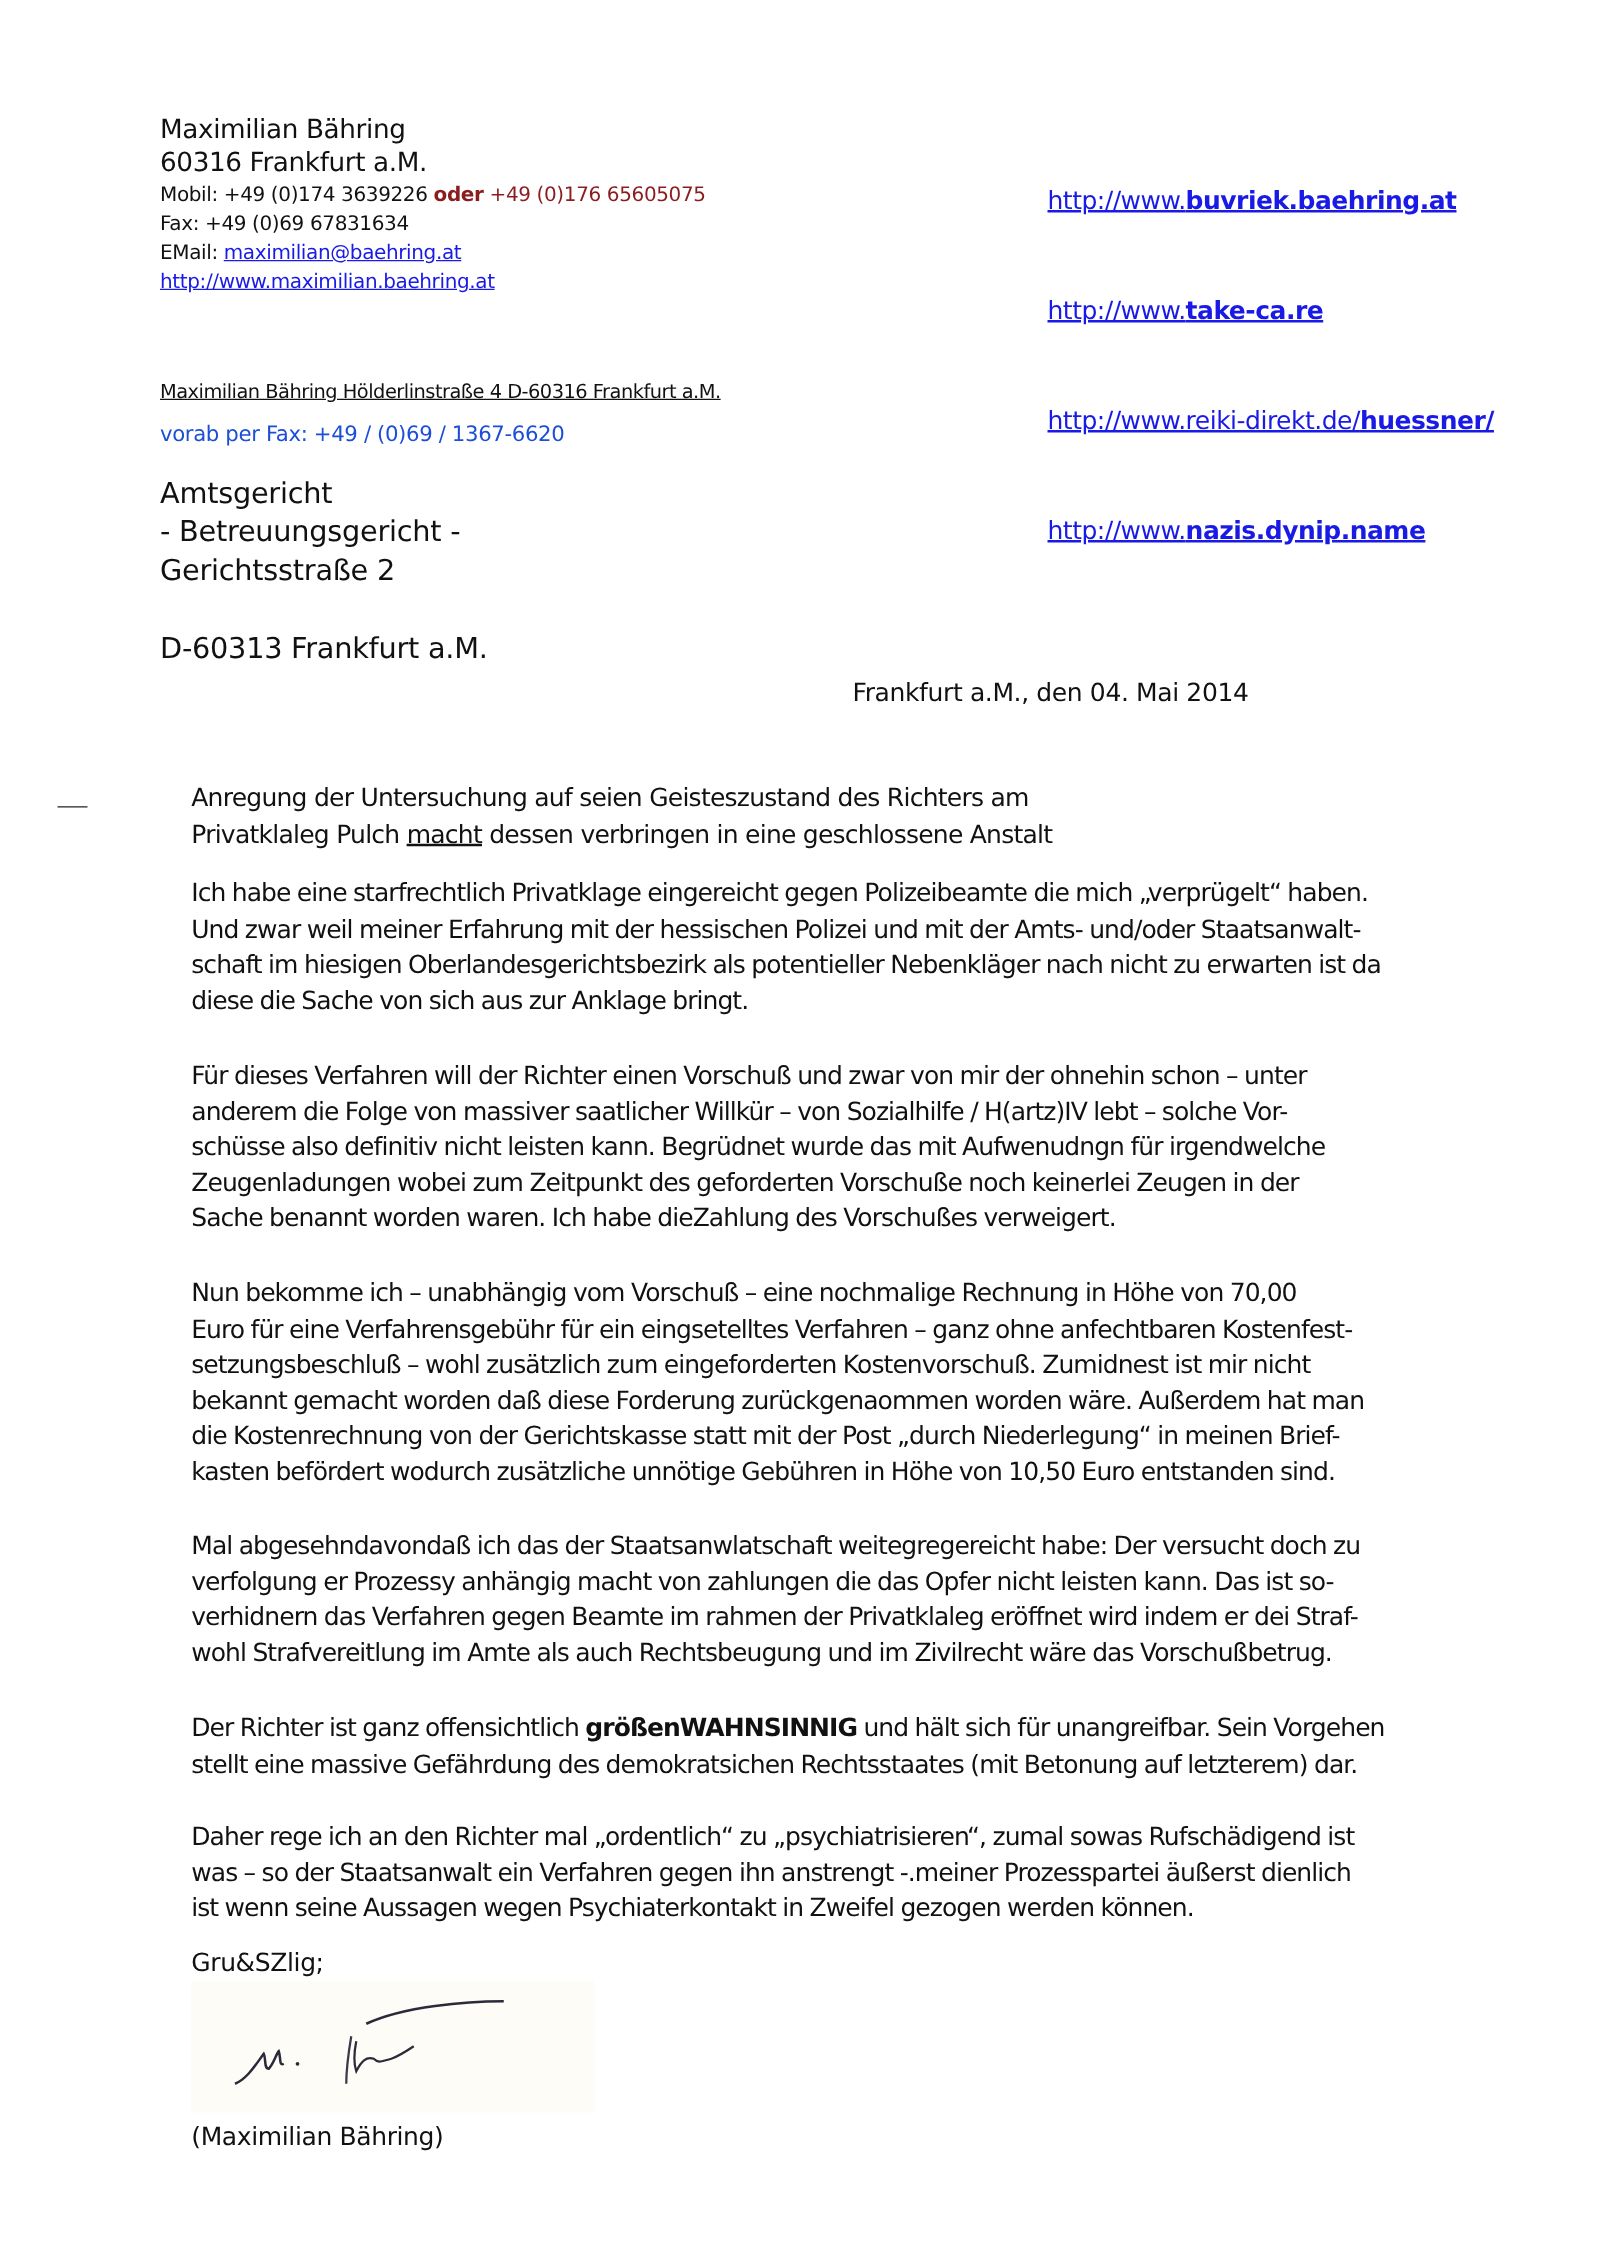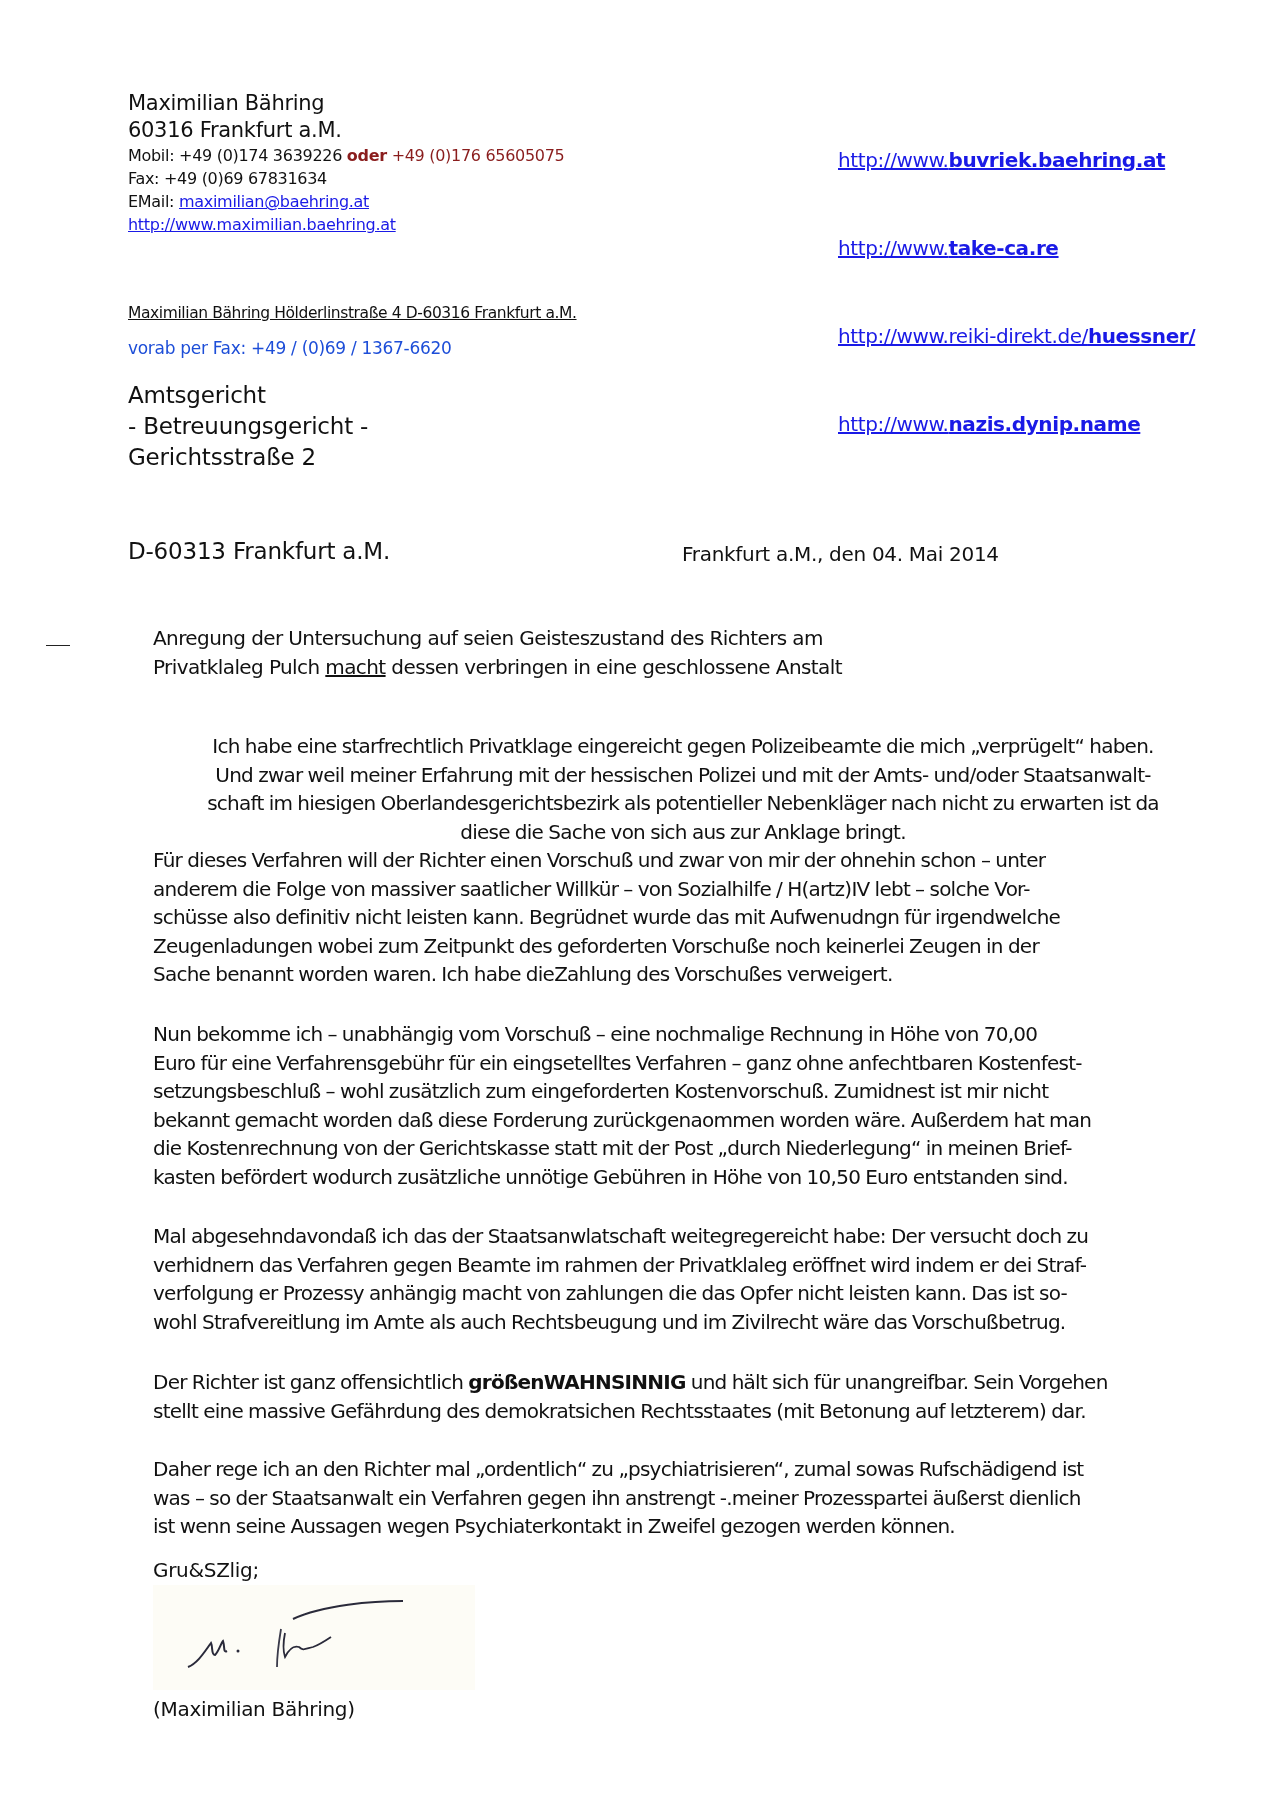--- a/index.html
+++ b/index.html
@@ -10,21 +10,21 @@
     .b { font-weight:bold; }
     .red { color:#8a1d1d; }
     .sender { left:128px; top:90px; }
     .sender .big { font-size:21px; line-height:27px; letter-spacing:-0.3px; }
     .sender .small { font-size:16px; line-height:23px; letter-spacing:-0.3px; }
     .links { left:838px; top:100px; font-size:20px; letter-spacing:-0.4px; }
     .links div { height:40px;margin-top:48px; }
     .ret { left:128px; top:304px; font-size:15.5px; text-decoration:underline; letter-spacing:-0.4px; }
     .fax { left:128px; top:338px; font-size:17px; letter-spacing:-0.3px; color:#1d4ed8; }
     .recip { left:128px; top:380px; font-size:23px; line-height:31px; letter-spacing:-0.2px; }
-    .city { left:128px; top:506px; font-size:23px; letter-spacing:-0.2px;margin-top:32px; }
+    .city { left:128px; top:506px; font-size:23px; letter-spacing:-0.2px; }
     .date { left:682px; top:542px; font-size:20px; letter-spacing:-0.3px; }
     .fold { left:46px; top:645px; width:24px; height:0; border-top:1.5px solid #222; }
     .subject { left:153px; top:624px; font-size:20px; line-height:29px; letter-spacing:-0.6px; }
     .subject u { text-decoration:underline; }
     .body { position:absolute; left:153px; width:1060px; font-size:20px; line-height:28.5px;
             letter-spacing:-0.75px; word-spacing:-0.5px; }
     .body .ln { display:block; white-space:nowrap; }
     .greet { left:153px; top:1558px; font-size:20px; letter-spacing:-0.3px; }
     .sig { left:153px; top:1585px; width:322px; height:105px; background:#fdfcf6; }
     .signame { left:153px; top:1697px; font-size:20px; letter-spacing:-0.3px; }
@@ -73,21 +73,21 @@
 
 <div class="abs date">Frankfurt a.M., den 04. Mai 2014</div>
 
 <div class="abs fold"></div>
 
 <div class="abs subject">
   <div>Anregung der Untersuchung auf seien Geisteszustand des Richters am</div>
   <div><span>Privatklaleg Pulch </span><u>macht</u><span> dessen verbringen in eine geschlossene Anstalt</span></div>
 </div>
 
-<div class="body" style="top:732px;text-align:center;">
+<div class="body" style="top:700px;">
     <span class="ln">Ich habe eine starfrechtlich Privatklage eingereicht gegen Polizeibeamte die mich „verprügelt“ haben.</span>
     <span class="ln">Und zwar weil meiner Erfahrung mit der hessischen Polizei und mit der  Amts- und/oder Staatsanwalt-</span>
     <span class="ln">schaft im hiesigen Oberlandesgerichtsbezirk als potentieller Nebenkläger nach nicht zu erwarten ist da</span>
     <span class="ln">diese die Sache von sich aus zur Anklage bringt.</span>
   </div>
 <div class="body" style="top:846px;">
     <span class="ln">Für dieses Verfahren will der Richter einen Vorschuß und zwar von mir der ohnehin schon – unter</span>
     <span class="ln">anderem die Folge von massiver saatlicher Willkür – von Sozialhilfe / H(artz)IV lebt – solche Vor-</span>
     <span class="ln">schüsse also definitiv nicht leisten kann. Begrüdnet wurde das mit Aufwenudngn für irgendwelche</span>
     <span class="ln">Zeugenladungen wobei zum Zeitpunkt des geforderten Vorschuße  noch keinerlei Zeugen in der</span>
@@ -96,22 +96,22 @@
 <div class="body" style="top:1020px;">
     <span class="ln">Nun bekomme ich – unabhängig vom Vorschuß – eine nochmalige Rechnung in Höhe von 70,00</span>
     <span class="ln">Euro für eine Verfahrensgebühr für ein eingsetelltes Verfahren – ganz ohne anfechtbaren Kostenfest-</span>
     <span class="ln">setzungsbeschluß – wohl zusätzlich zum eingeforderten Kostenvorschuß. Zumidnest ist mir nicht</span>
     <span class="ln">bekannt gemacht worden daß diese Forderung zurückgenaommen worden wäre. Außerdem hat man</span>
     <span class="ln">die Kostenrechnung von der Gerichtskasse statt mit der Post „durch Niederlegung“ in meinen Brief-</span>
     <span class="ln">kasten befördert wodurch zusätzliche unnötige Gebühren in Höhe von 10,50 Euro entstanden sind.</span>
   </div>
 <div class="body" style="top:1222px;">
     <span class="ln">Mal abgesehndavondaß ich das der Staatsanwlatschaft weitegregereicht habe: Der versucht doch zu</span>
+    <span class="ln">verfolgung er Prozessy anhängig macht von zahlungen die das Opfer nicht leisten kann. Das ist so-</span>
     <span class="ln">verhidnern das Verfahren gegen Beamte im rahmen der Privatklaleg eröffnet wird indem er dei Straf-</span>
-    <span class="ln">verfolgung er Prozessy anhängig macht von zahlungen die das Opfer nicht leisten kann. Das ist so-</span>
     <span class="ln">wohl Strafvereitlung im Amte als auch Rechtsbeugung und im Zivilrecht wäre das Vorschußbetrug.</span>
   </div>
 <div class="body" style="top:1368px;">
     <span class="ln">Der Richter ist ganz offensichtlich <b>größenWAHNSINNIG</b> und hält sich für unangreifbar. Sein Vorgehen</span>
     <span class="ln">stellt eine massive Gefährdung des demokratsichen Rechtsstaates (mit Betonung auf letzterem) dar.</span>
   </div>
 <div class="body" style="top:1455px;">
     <span class="ln">Daher rege ich an den Richter mal „ordentlich“ zu „psychiatrisieren“, zumal sowas Rufschädigend ist</span>
     <span class="ln">was – so der Staatsanwalt ein Verfahren gegen ihn anstrengt -.meiner Prozesspartei äußerst dienlich</span>
     <span class="ln">ist wenn seine Aussagen wegen Psychiaterkontakt in Zweifel gezogen werden können.</span>

